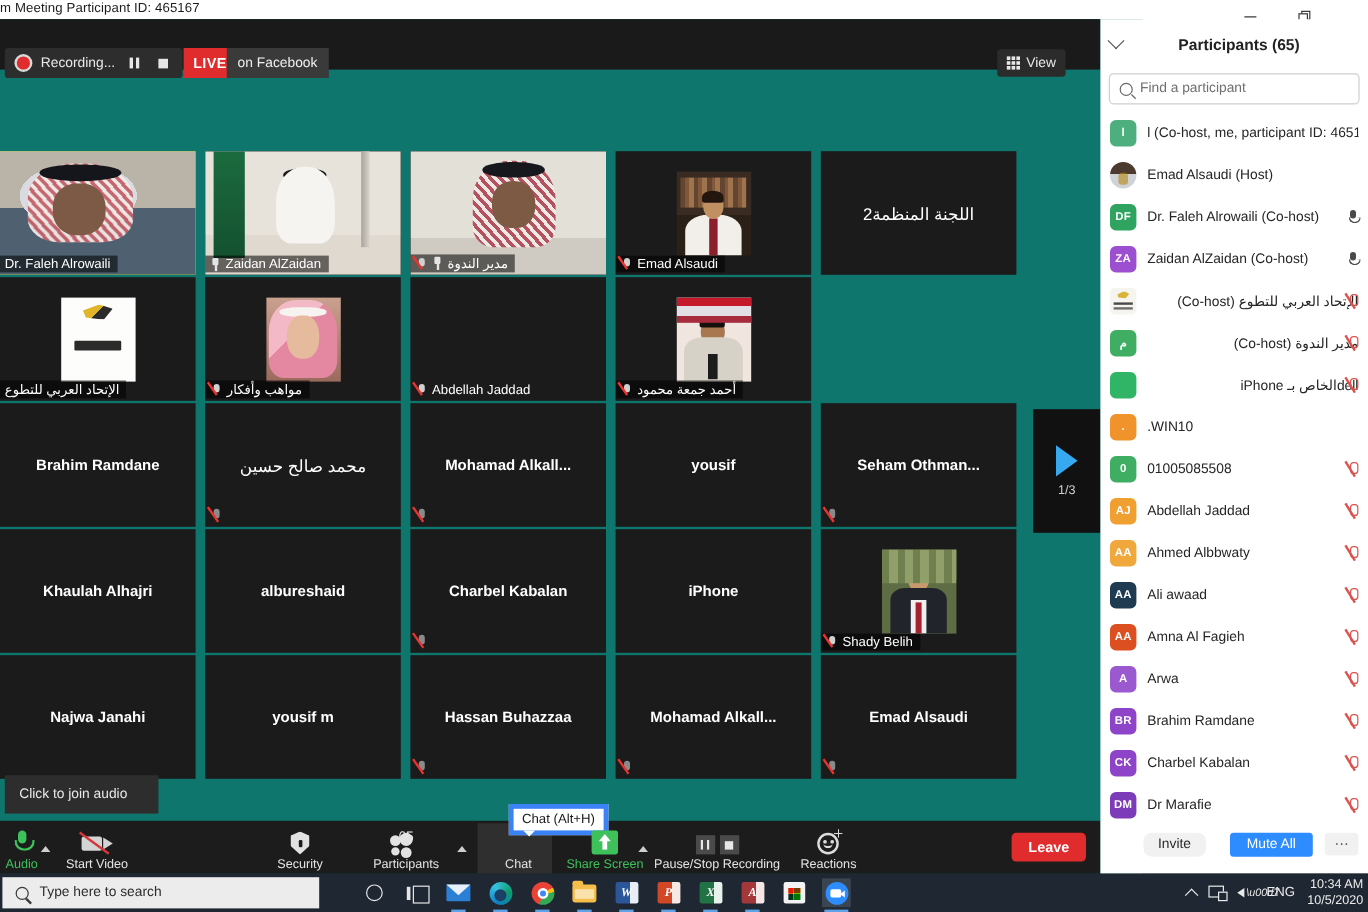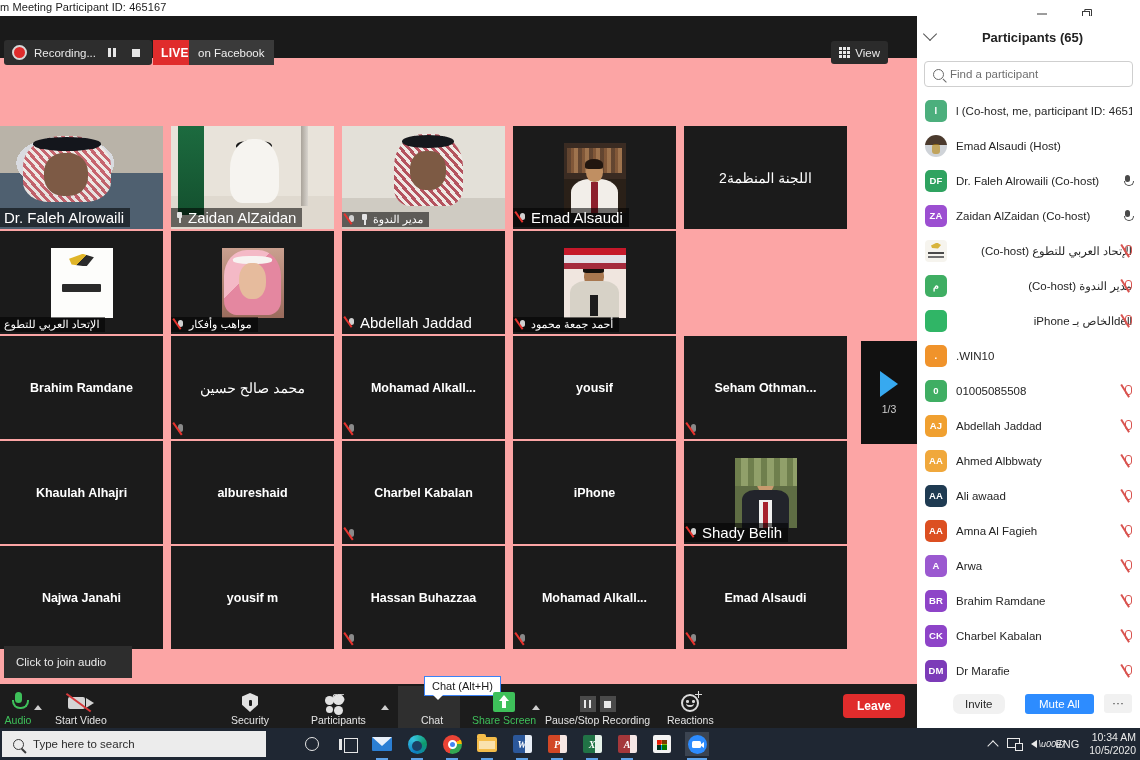--- a/index.html
+++ b/index.html
@@ -29,21 +29,21 @@
     position: absolute; top: 0; width: 45px; height: 28px;
     display: flex; align-items: center; justify-content: center;
     color: #3a3a3a;
   }
   .wc-min { right: 76px; }
   .wc-max { right: 31px; }
 
   
   .meeting {
     position: absolute; left: 0; top: 16px; width: 952px; height: 712px;
-    background: #fca5a5;
+    background: #0f766e;
   }
 
   
   .topbar {
     position: absolute; left: 0; top: 0; width: 917px; height: 42px;
     background: #1a1a1a;
   }
   .rec-pill {
     position: absolute; left: 4px; top: 24px; height: 25px;
     display: flex; align-items: center; gap: 7px;
@@ -96,21 +96,21 @@
   .vrow { position: absolute; left: 0; width: 892px; height: 103px; }
   .tile {
     position: absolute; top: 0; width: 163px; height: 103px;
     background: #1b1b1b; overflow: hidden;
   }
   .tile.speaking { outline: 3px solid #cdf94a; outline-offset: -3px; z-index: 3; }
   .tile-name {
     position: absolute; left: 0; bottom: 2px;
     display: flex; align-items: center; gap: 4px;
     padding: 1px 6px 1px 4px;
-    color: #fff; font-size: 15px; white-space: nowrap;
+    color: #fff; font-size: 11px; white-space: nowrap;
     max-width: 100%;
   }
   .tile-name.withbg { background: rgba(0,0,0,.55); }
   .tile-center {
     position: absolute; inset: 0;
     display: flex; align-items: center; justify-content: center;
     color: #fff; font-size: 12.5px; font-weight: bold; text-align: center;
     padding: 0 6px;
   }
   .tile-center.ar { font-size: 14px; font-weight: normal; }
@@ -471,21 +471,21 @@
     padding: 5px 14px;
   }
   .chat-active {
     position: absolute; left: 398px; bottom: 0; width: 62px; height: 42px;
     background: #2f2f2f;
   }
   .tip-chat {
     position: absolute; left: 424px; bottom: 32px;
     background: #fff; color: #1a1a1a; font-size: 11px;
     padding: 3px 7px; white-space: nowrap;
-    border: 1px solid #3b82f6;
+    border: 4px solid #3b82f6;
   }
   .tip-chat::after {
     content: ""; position: absolute; left: 8px; bottom: -5px;
     width: 0; height: 0;
     border-left: 5px solid transparent;
     border-right: 5px solid transparent;
     border-top: 5px solid #fff;
   }
 
   

